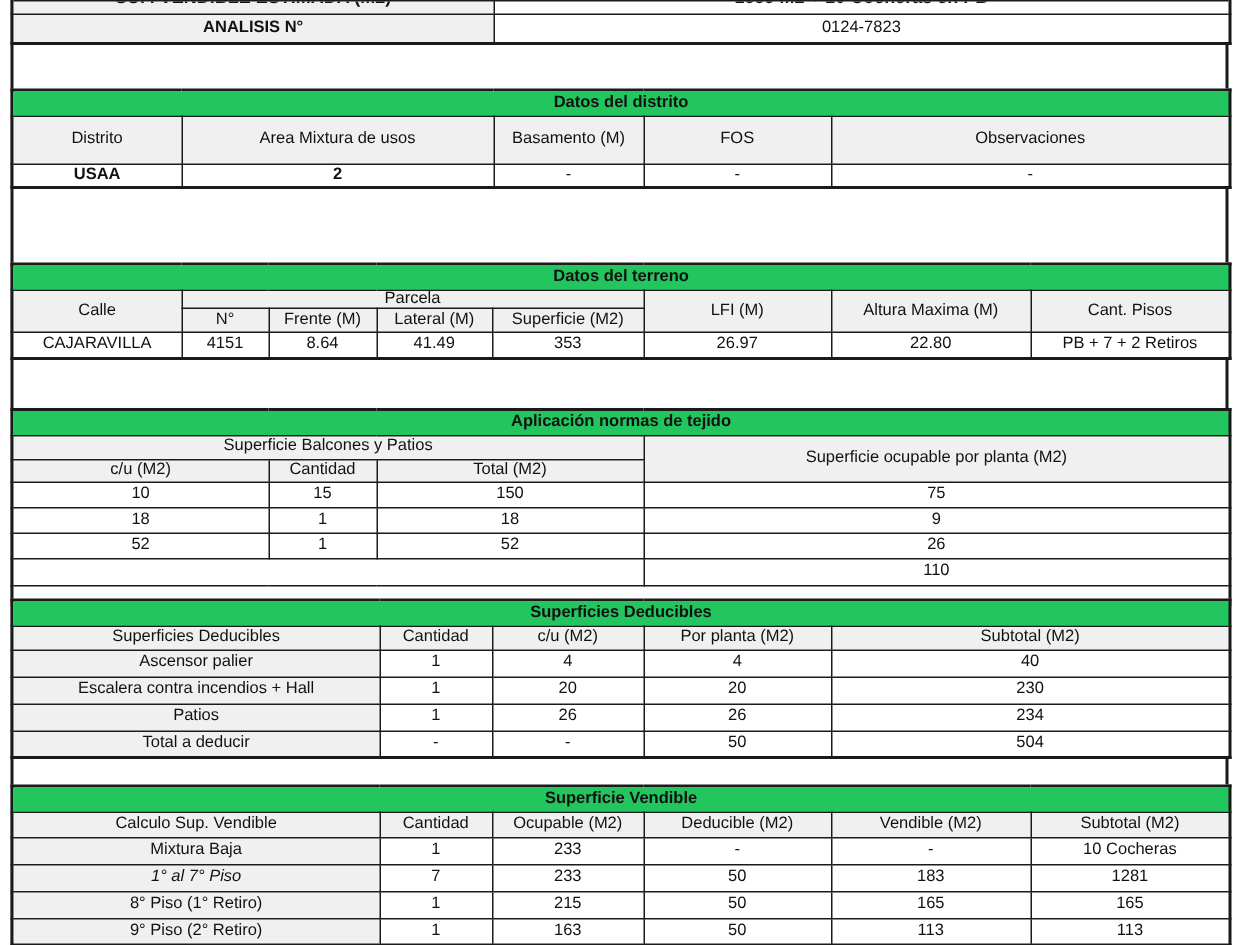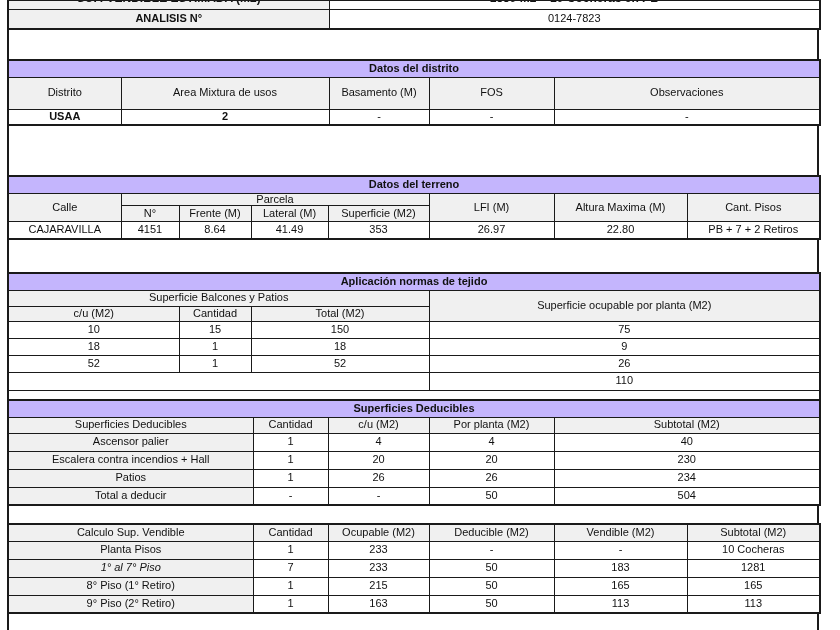--- a/index.html
+++ b/index.html
@@ -13,21 +13,21 @@
     border-left:2px solid #1a1a1a;border-right:2px solid #1a1a1a;box-sizing:border-box;}
   table.sec{
     position:absolute;left:7px;width:812px;border-collapse:collapse;table-layout:fixed;
     background:#fff;border:2px solid #1a1a1a;
   }
   table.sec td{
     border:1px solid #1a1a1a;padding:0 2px;font-size:11px;line-height:1.05;
     text-align:center;vertical-align:middle;overflow:hidden;white-space:nowrap;
     box-sizing:border-box;
   }
-  td.titlebar{background:#c4b5fd;font-weight:700;font-size:12px;height:17px;}
+  td.titlebar{background:#22c55e;font-weight:700;font-size:12px;height:17px;}
   td.hdr{background:#f0f0f0;}
   td.lbl{background:#f0f0f0;}
   td.bold{font-weight:700;}
   td.blank{border:none;background:#fff;}
   td.note{ text-align:left;vertical-align:top;font-weight:700;font-size:11.5px;padding:2px 3px;}
   
   tr.cliprow td{height:8px;padding:0;}
   .clip{position:relative;height:8px;overflow:hidden;}
   .clip span{position:absolute;top:-9px;left:0;width:100%;text-align:center;
     font-size:12px;line-height:12px;font-weight:700;}
@@ -234,30 +234,33 @@
   <table class="sec" style="top:523px;">
     <colgroup>
         <col style="width:245px">
         <col style="width:75px">
         <col style="width:101px">
         <col style="width:125px">
         <col style="width:133px">
         <col style="width:133px">
       </colgroup>
     <tbody>
+        <tr>
+      <td class="titlebar" colspan="6">Superficie Vendible</td>
+    </tr>
     <tr>
       <td class="hdr" style="height:17px;">Calculo Sup. Vendible</td>
       <td class="hdr">Cantidad</td>
       <td class="hdr">Ocupable (M2)</td>
       <td class="hdr">Deducible (M2)</td>
       <td class="hdr">Vendible (M2)</td>
       <td class="hdr">Subtotal (M2)</td>
     </tr>
     <tr>
-      <td class="lbl" style="height:18px;">Planta Pisos</td>
+      <td class="lbl" style="height:18px;">Mixtura Baja</td>
       <td>1</td>
       <td>233</td>
       <td>-</td>
       <td>-</td>
       <td>10 Cocheras</td>
     </tr>
     <tr>
       <td class="lbl" style="height:18px;font-style:italic;">1° al 7° Piso</td>
       <td>7</td>
       <td>233</td>

